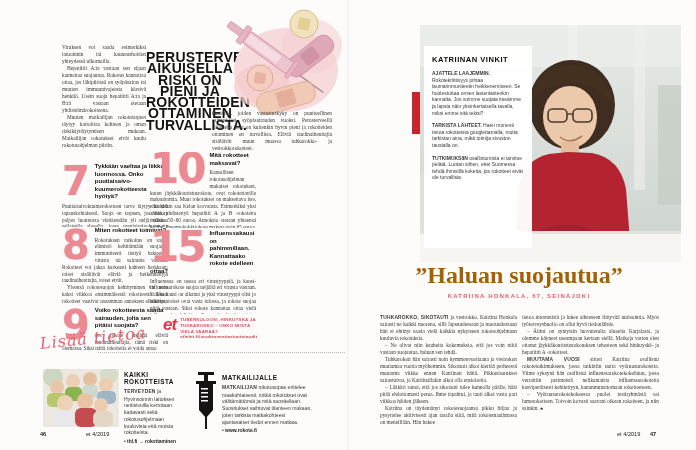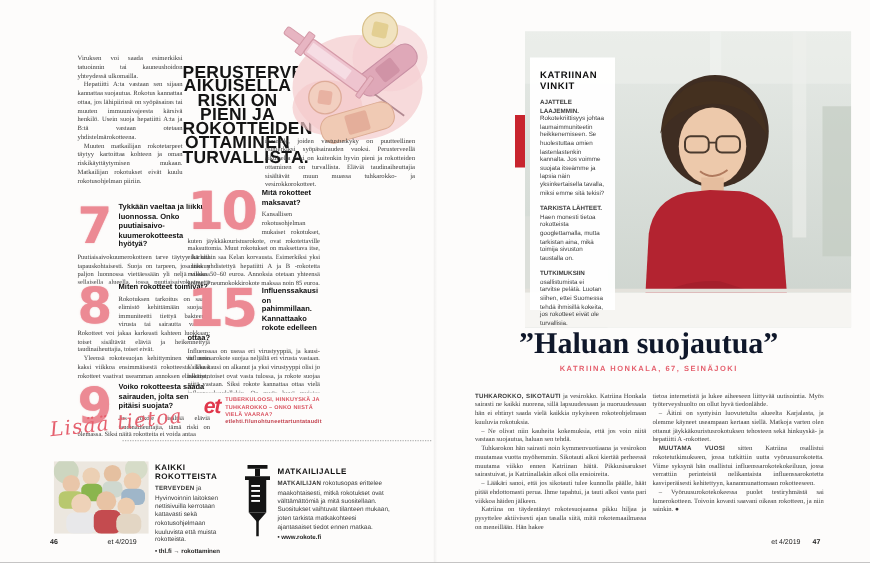--- a/index.html
+++ b/index.html
@@ -42,21 +42,21 @@
               letter-spacing:0.4px;color:#111;margin-bottom:3px;}
   .info-body{font-family:"Liberation Sans",sans-serif;font-size:5.1px;line-height:6.7px;color:#3a3a3a;}
   .info-link{font-family:"Liberation Sans",sans-serif;font-weight:bold;font-size:4.9px;
              color:#222;margin-top:3px;}
   
   .vinkit{background:rgba(255,255,255,0.96);padding:9px 8px;box-sizing:border-box;}
   .vinkit-title{font-family:"Liberation Sans",sans-serif;font-weight:bold;font-size:7.6px;
                 letter-spacing:0.5px;color:#0d0d0d;}
   .tip{font-family:"Liberation Sans",sans-serif;font-size:5px;line-height:6.6px;color:#3c3c3c;margin:6px 0 0 0;}
   .headline{font-family:"Liberation Serif",serif;font-weight:bold;font-size:24px;line-height:26px;
-            text-align:center;color:#0f172a;}
+            text-align:center;color:#a16207;}
   .byline{font-family:"Liberation Sans",sans-serif;font-weight:bold;font-size:6px;letter-spacing:1.2px;
           text-align:center;color:#e5606e;}
   .footer{font-family:"Liberation Sans",sans-serif;font-size:5.6px;color:#222;}
   .footer b{font-weight:bold;}
   .red-tab{background:#c8242e;}
 </style>
 </head>
 <body>
 
 <div class="spread">
@@ -228,21 +228,21 @@
         <path d="M96,216 L99,162 Q103,135 129,129 L148,127 L172,128 Q200,133 206,164 L210,216 Z" fill="#b32330"></path>
         <path d="M96,216 Q126,198 156,200 L206,216 Z" fill="#a51f2c"></path>
       </g>
       <rect x="0" y="206" width="261" height="3" fill="#e4e2dc"></rect>
       <rect x="0" y="209" width="261" height="28" fill="#f6f5f2"></rect>
     </svg>
   </div>
 
   <div class="abs red-tab" style="left:412px;top:92px;width:8px;height:42px;"></div>
 
-  <div class="abs vinkit" style="left:424px;top:46px;width:68px;height:202px;">
+  <div class="abs vinkit" style="left:424px;top:46px;width:108px;height:202px;">
     <div class="vinkit-title">KATRIINAN VINKIT</div>
     <p class="tip"><b>AJATTELE LAAJEMMIN.</b><span> Rokotekriittisyys johtaa laumaimmuniteetin heikkenemiseen. Se huolestuttaa omien lastenlastenkin kannalta. Jos voimme suojata itseämme ja lapsia näin yksinkertaisella tavalla, miksi emme sitä tekisi?</span></p>
     <p class="tip"><b>TARKISTA LÄHTEET.</b><span> Haen monesti tietoa rokotteista googlettamalla, mutta tarkistan aina, mikä toimija sivuston taustalla on.</span></p>
     <p class="tip"><b>TUTKIMUKSIIN</b><span> osallistumista ei tarvitse pelätä. Luotan siihen, ettei Suomessa tehdä ihmisillä kokeita, jos rokotteet eivät ole turvallisia.</span></p>
   </div>
 
   <div class="abs headline" style="left:381px;top:262px;width:276px;">”Haluan suojautua”</div>
   <div class="abs byline" style="left:381px;top:293px;width:276px;">KATRIINA HONKALA, 67, SEINÄJOKI</div>
 
   <div class="abs body-sm" style="left:380px;top:314px;width:137px;height:118px;overflow:hidden;">

